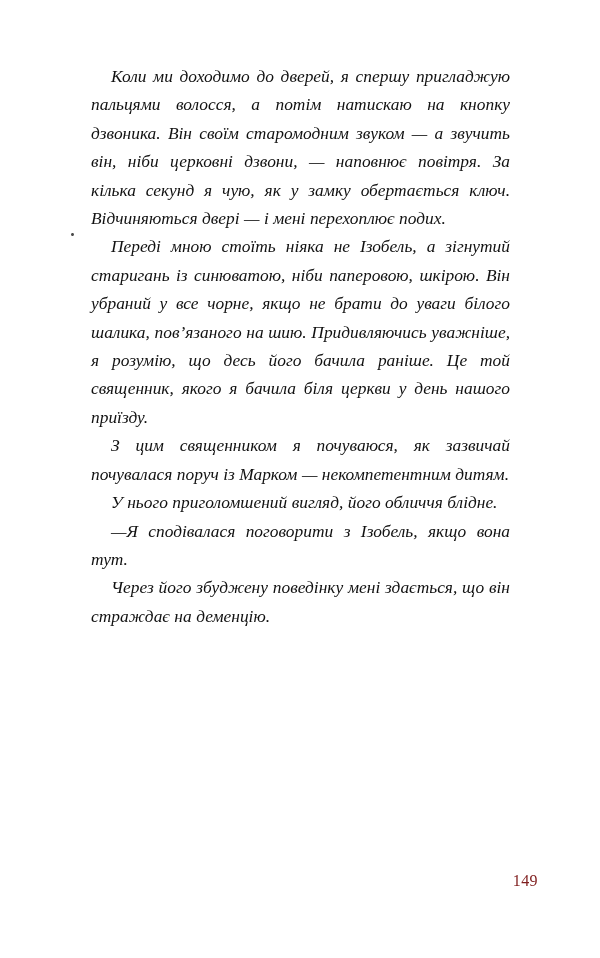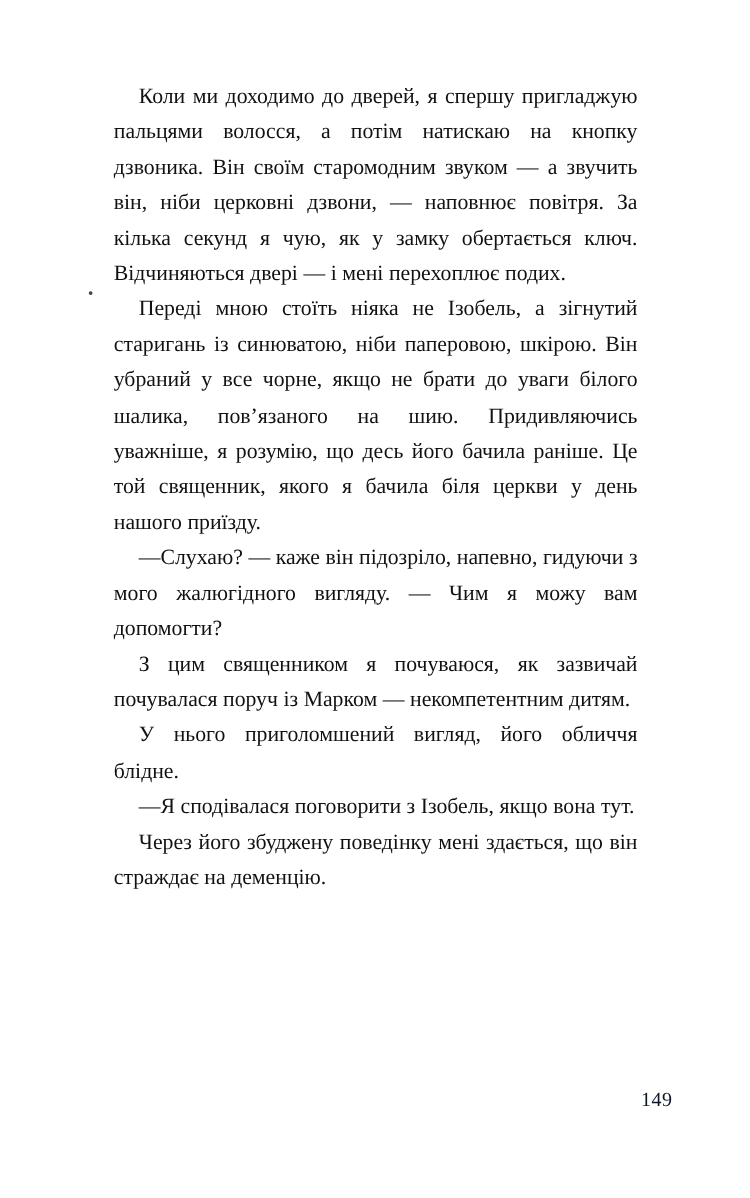--- a/index.html
+++ b/index.html
@@ -36,20 +36,21 @@
     text-align: justify;
     text-justify: inter-word;
     hyphens: manual;
     word-spacing: 0.1px;
   }
 
   .para {
     margin: 0;
     text-indent: 20px;
     text-align: justify;
+    font-style: italic;
   }
   
   .para:last-of-type {
     margin-bottom: 16px;
   }
 
   
   .para.dialogue {
     text-indent: 20px;
   }
@@ -67,33 +68,32 @@
     opacity: .85;
   }
 
   
   .folio {
     position: absolute;
     right: 62px;
     top: 872px;
     font-size: 16px;
     letter-spacing: 0.4px;
-    color: #0f172a;
+    color: #7f1d1d;
   }
 </style>
 </head>
 <body>
 
 <div class="page">
 
   <div class="text-block">
 
     <p class="para">Коли ми доходимо до дверей, я спершу пригладжую пальцями волосся, а потім натискаю на кнопку дзвоника. Він своїм старомодним звуком — а звучить він, ніби церковні дзвони, — наповнює повітря. За кілька секунд я чую, як у замку обертається ключ. Відчиняються двері — і мені перехоплює подих.</p>
     <p class="para">Переді мною стоїть ніяка не Ізобель, а зігнутий старигань із синюватою, ніби паперовою, шкірою. Він убраний у все чорне, якщо не брати до уваги білого шалика, пов’язаного на шию. Придивляючись уважніше, я розумію, що десь його бачила раніше. Це той священник, якого я бачила біля церкви у день нашого приїзду.</p>
-    <p class="para dialogue">—Слухаю? — каже він підозріло, напевно, гидуючи з мого жалюгідного вигляду. — Чим я можу вам допомогти?</p>
     <p class="para">З цим священником я почуваюся, як зазвичай почувалася поруч із Марком — некомпетентним дитям.</p>
     <p class="para">У нього приголомшений вигляд, його обличчя блідне.</p>
     <p class="para dialogue">—Я сподівалася поговорити з Ізобель, якщо вона тут.</p>
     <p class="para">Через його збуджену поведінку мені здається, що він страждає на деменцію.</p>
 
   </div>
 
   <span class="margin-speck"></span>
 
   <div class="folio">149</div>

